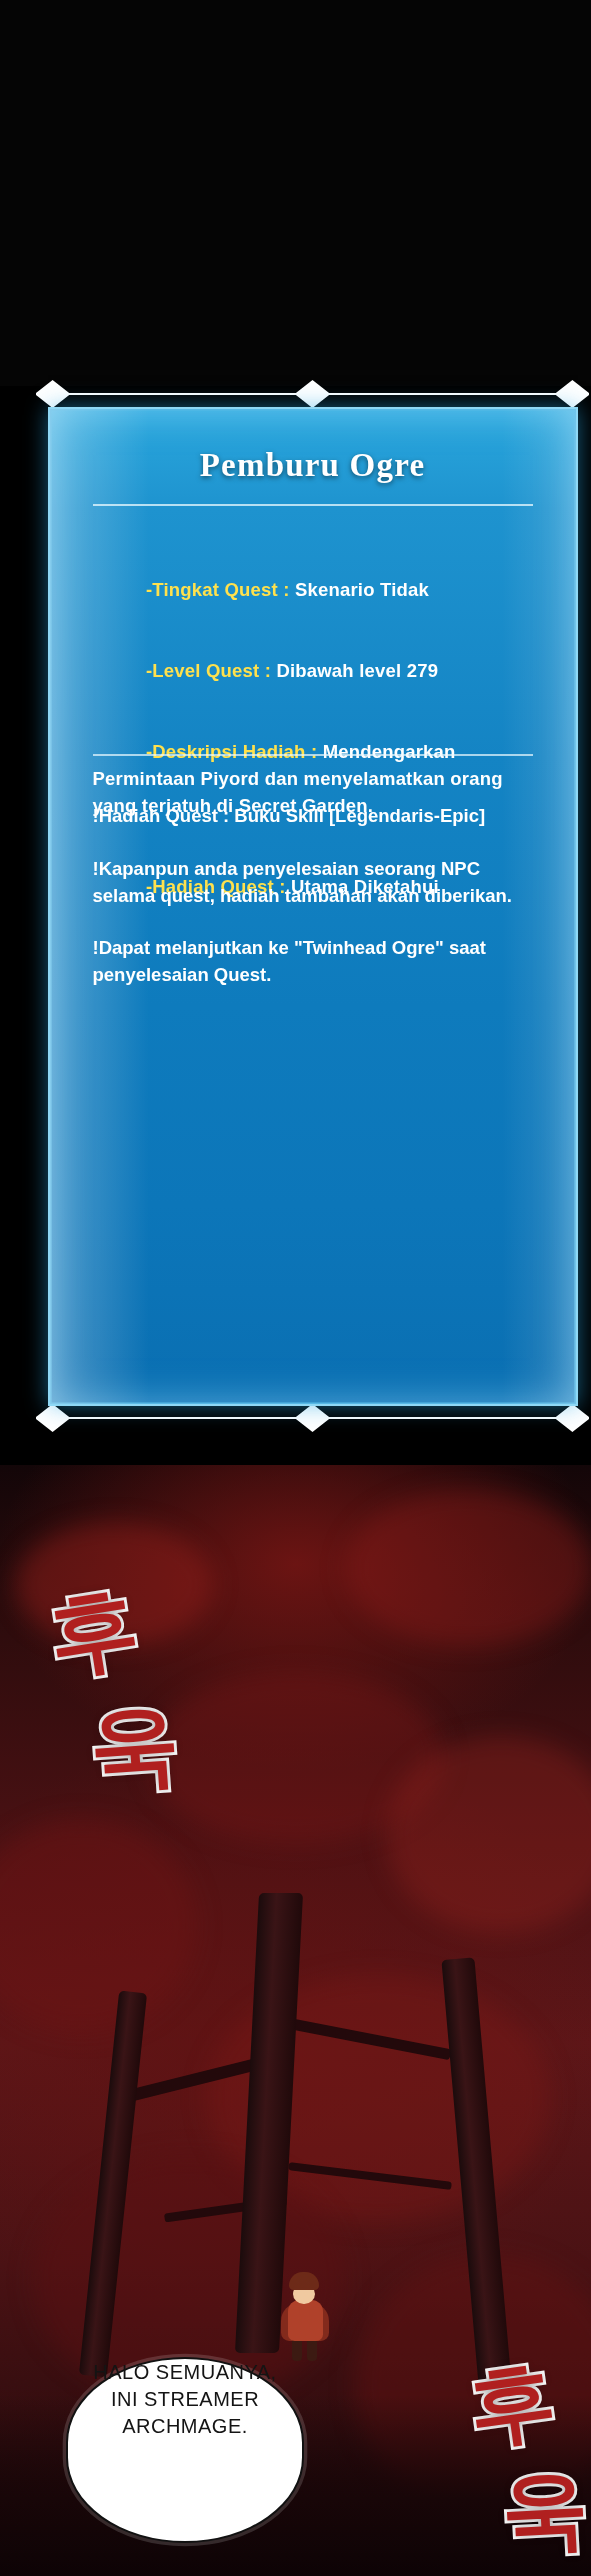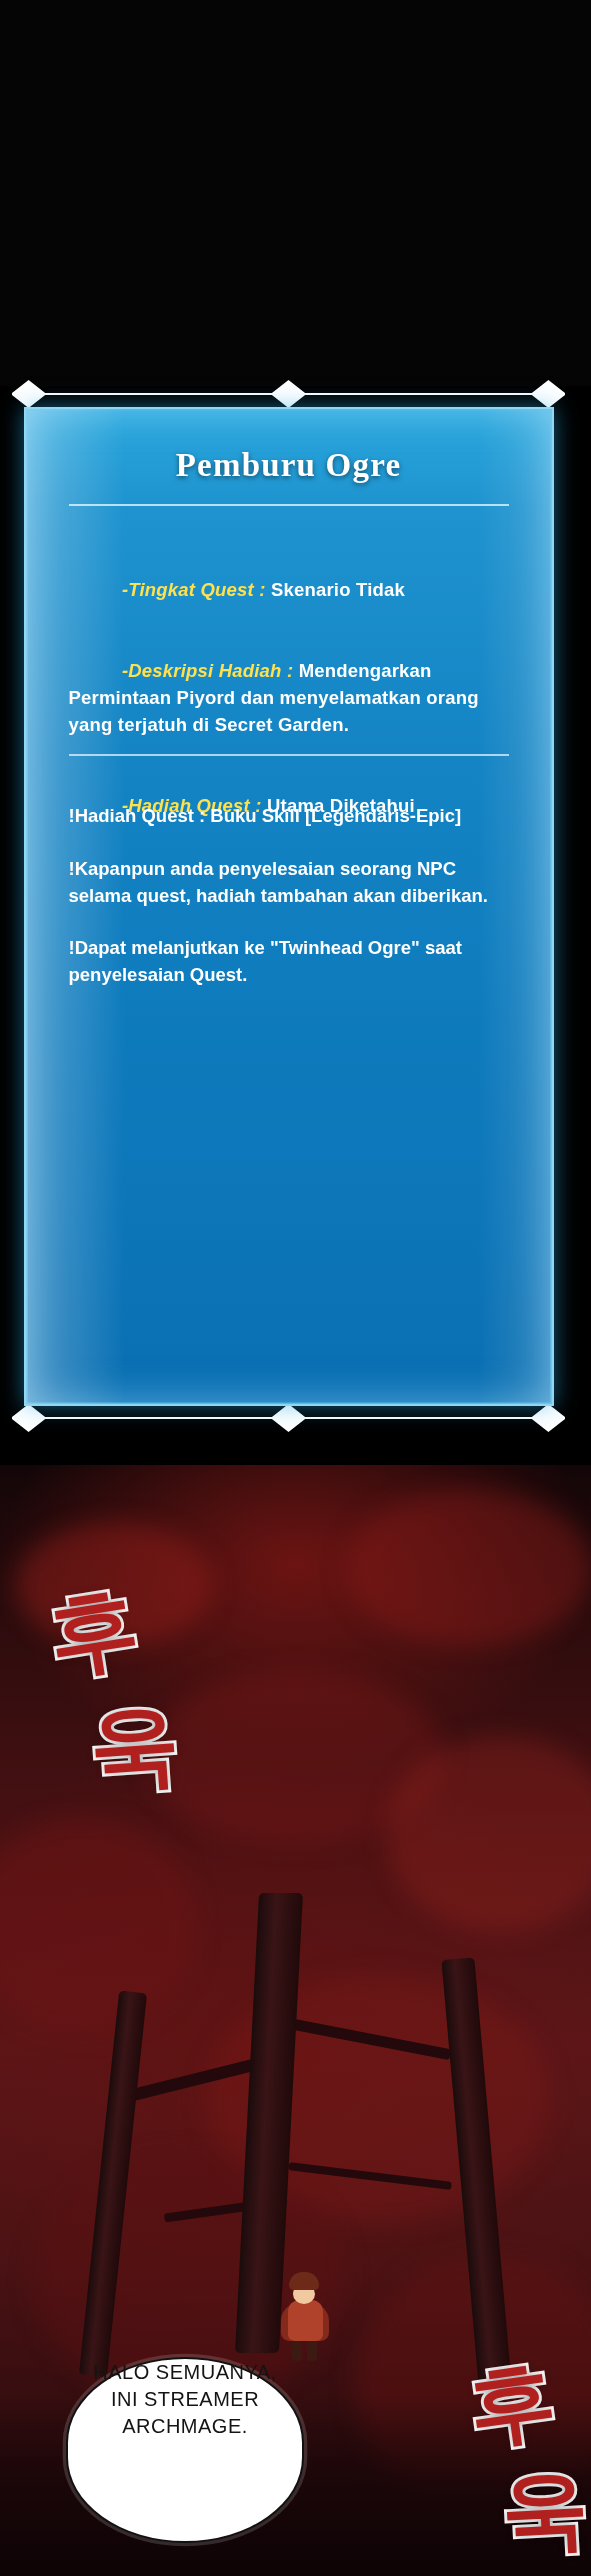--- a/index.html
+++ b/index.html
@@ -22,21 +22,21 @@
   .top-black {
     position: absolute;
     left: 0; top: 0;
     width: 592px; height: 386px;
     background: #050505;
   }
 
   
   .quest-wrap {
     position: absolute;
-    left: 12px;
+    left: 36px;
     top: 380px;
     width: 553px;
     height: 1085px;
   }
   
   .frame-bar {
     position: absolute;
     left: 0;
     width: 553px;
     height: 28px;
@@ -114,21 +114,21 @@
     left: 43px;
     right: 38px;
     top: 140px;
     font-family: "Liberation Sans", sans-serif;
     font-size: 18.5px;
     line-height: 27px;
     font-weight: bold;
     letter-spacing: 0.2px;
   }
   .q-line { white-space: pre-wrap; }
-  .lbl-yellow { color: #ffe14d; font-style: italic; }
+  .lbl-yellow { color: #ffe14d; }
   .val-white  { color: #ffffff; }
 
   .mid-rule {
     position: absolute;
     left: 43px;
     right: 43px;
     top: 345px;
     height: 1.6px;
     background: rgba(235,250,255,0.7);
   }
@@ -294,20 +294,23 @@
       <div class="panel-sheen-right"></div>
 
       <div class="quest-title">Pemburu Ogre</div>
       <div class="title-rule"></div>
 
       <div class="quest-body">
         <div class="q-line">
           <span class="lbl-yellow">-Tingkat Quest : </span><span class="val-white">Skenario Tidak</span>
         </div>
         <div class="q-line">
+          <span class="lbl-yellow">-Level Quest : </span><span class="val-white">Dibawah level 279</span>
+        </div>
+        <div class="q-line">
           <span class="lbl-yellow">-Deskripsi Hadiah : </span><span class="val-white">Mendengarkan Permintaan Piyord dan menyelamatkan orang yang terjatuh di Secret Garden.</span>
         </div>
         <div class="q-line">
           <span class="lbl-yellow">-Hadiah Quest : </span><span class="val-white">Utama Diketahui</span>
         </div>
       </div>
 
       <div class="mid-rule"></div>
 
       <div class="quest-notes">

